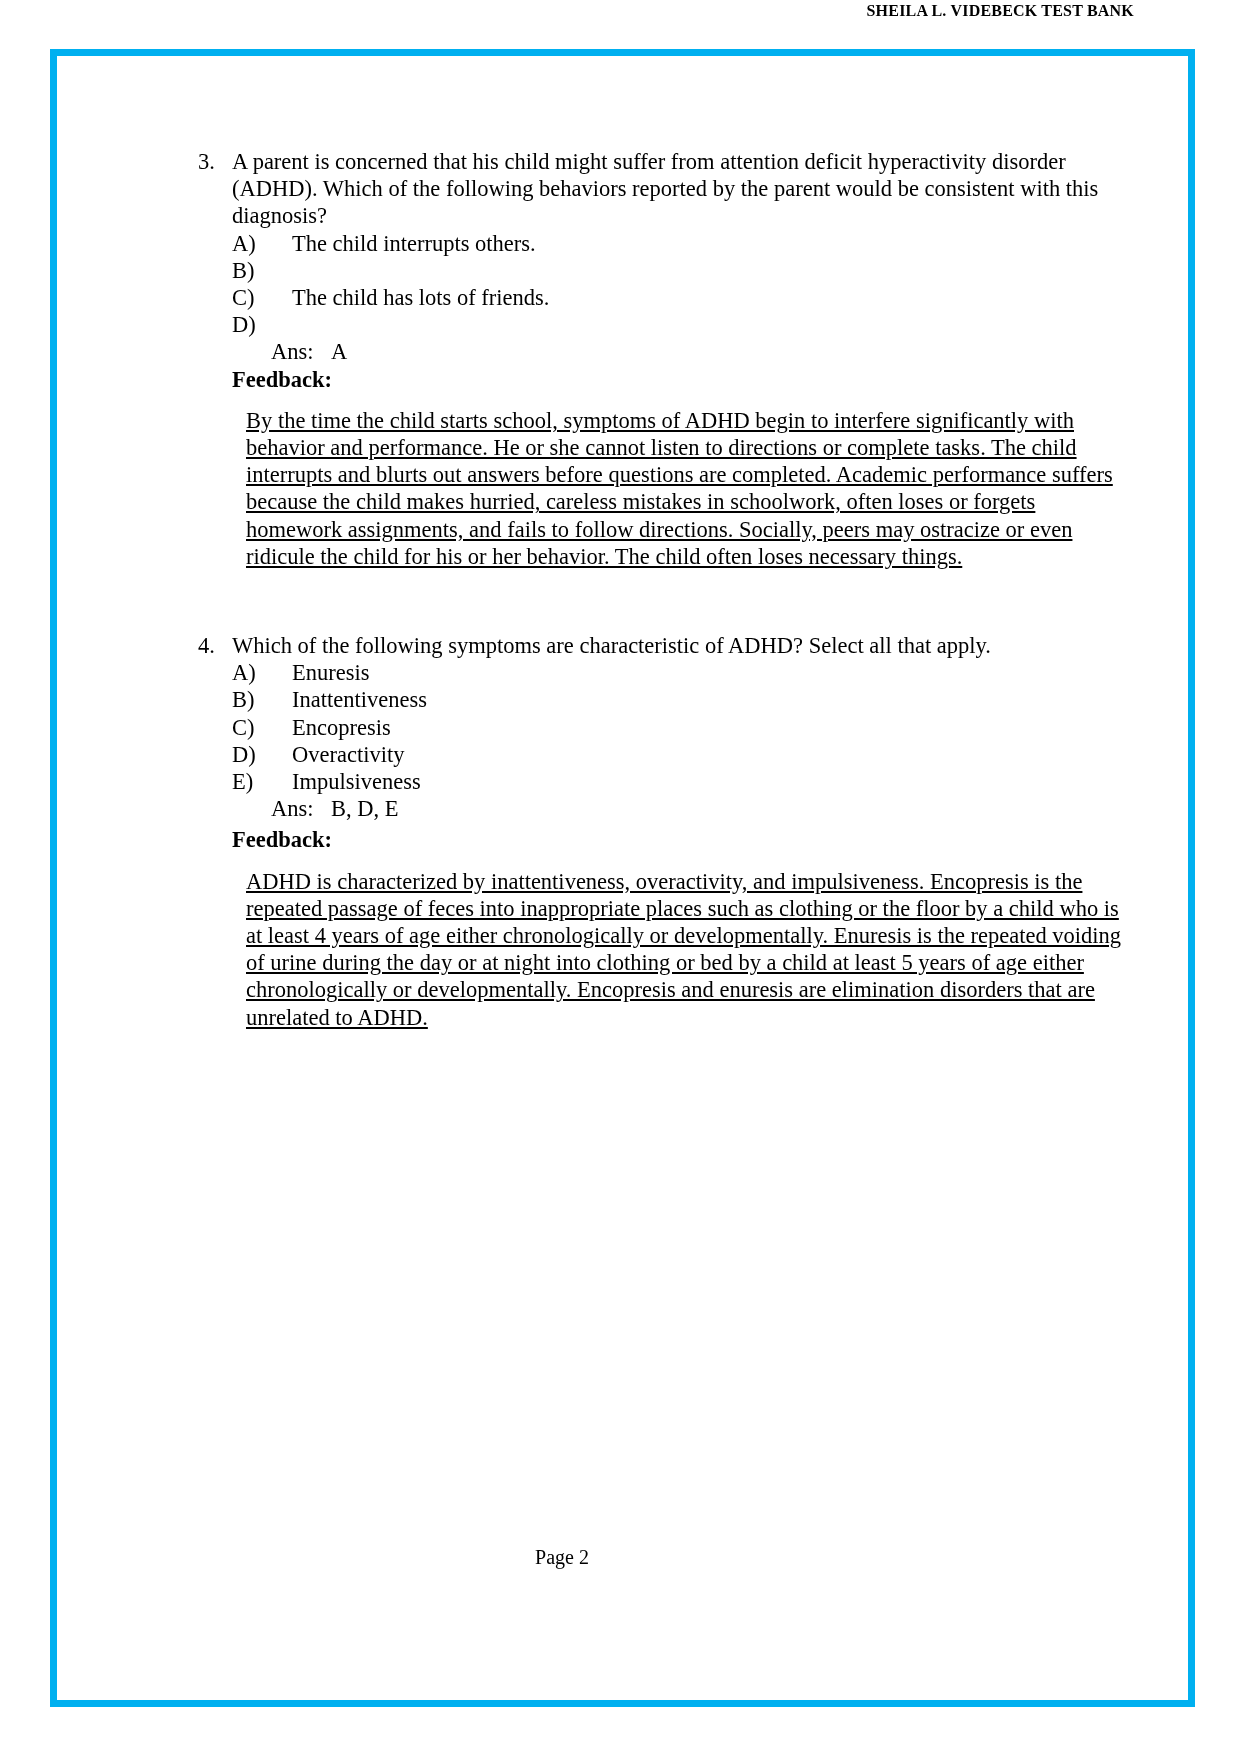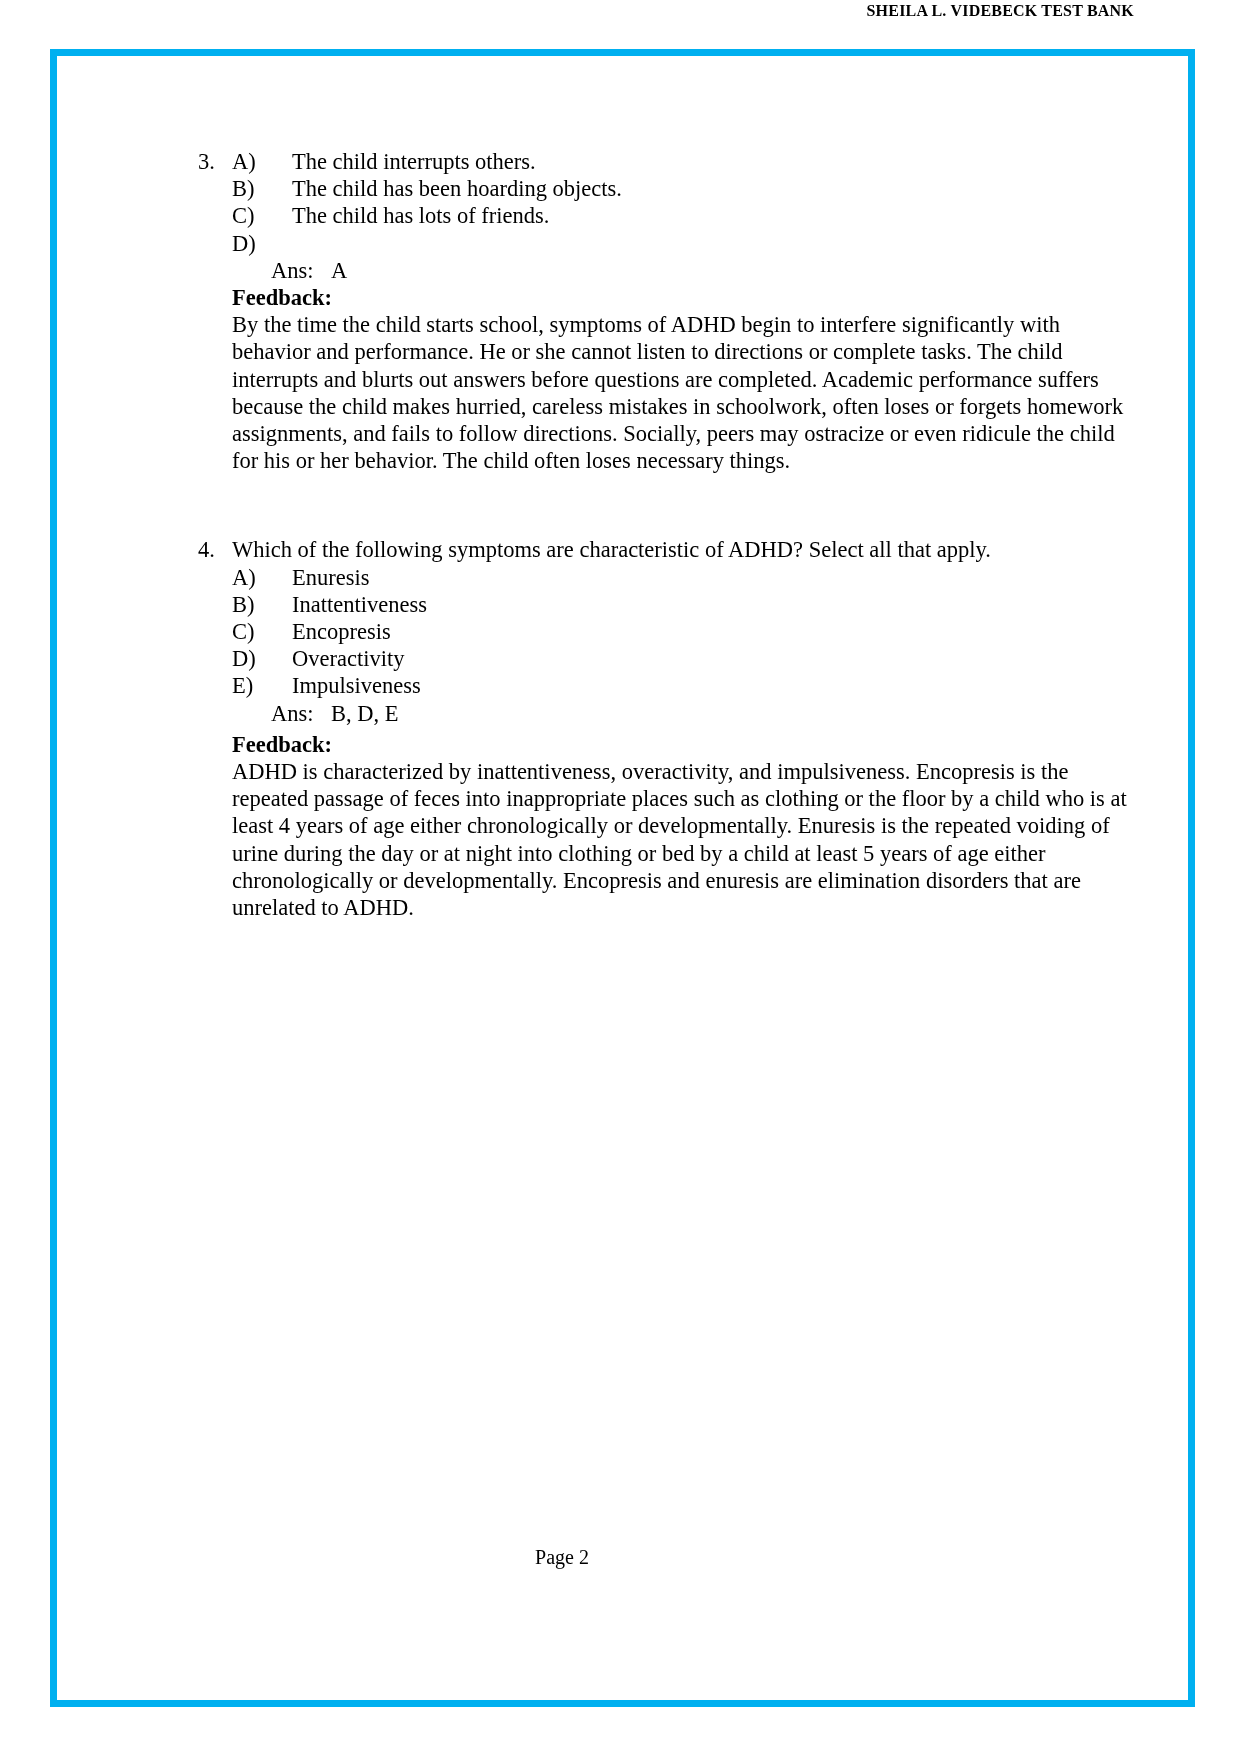--- a/index.html
+++ b/index.html
@@ -19,46 +19,46 @@
     position: absolute; left: 198px; top: 148px; width: 940px;
     font-size: 22.5px; line-height: 27.2px;
   }
   .q { position: relative; padding-left: 34px; }
   .q-num { position: absolute; left: 0; top: 0; }
   .opt { display: flex; }
   .opt-letter { width: 60px; flex: none; }
   .ans-line { display: flex; margin-left: 39px; }
   .ans-label { width: 60px; flex: none; }
   .fb-title { font-weight: bold; }
-  .fb-text { margin: 0; }
+  .fb-text { margin: 14px; text-decoration: underline; }
   .q2 { margin-top: 62px; }
   .q2 .fb-title { margin-top: 4px; }
   .page-num {
     position: absolute; top: 1546px; left: 0; width: 1124px; text-align: center;
     font-size: 20px;
   }
 </style>
 </head>
 <body>
 
 <div class="header">SHEILA L. VIDEBECK TEST BANK</div>
 
 <div class="frame"></div>
 
 <div class="content">
 
   <div class="q q1">
     <span class="q-num">3.</span>
+    <div class="q-text">A parent is concerned that his child might suffer from attention deficit hyperactivity disorder (ADHD). Which of the following behaviors reported by the parent would be consistent with this diagnosis?</div>
     <div class="opt">
       <span class="opt-letter">A)</span>
       <span>The child interrupts others.</span>
     </div>
     <div class="opt">
       <span class="opt-letter">B)</span>
-      <span>The child has been hoarding objects.</span>
     </div>
     <div class="opt">
       <span class="opt-letter">C)</span>
       <span>The child has lots of friends.</span>
     </div>
     <div class="opt">
       <span class="opt-letter">D)</span>
     </div>
     <div class="ans-line">
       <span class="ans-label">Ans:</span>

